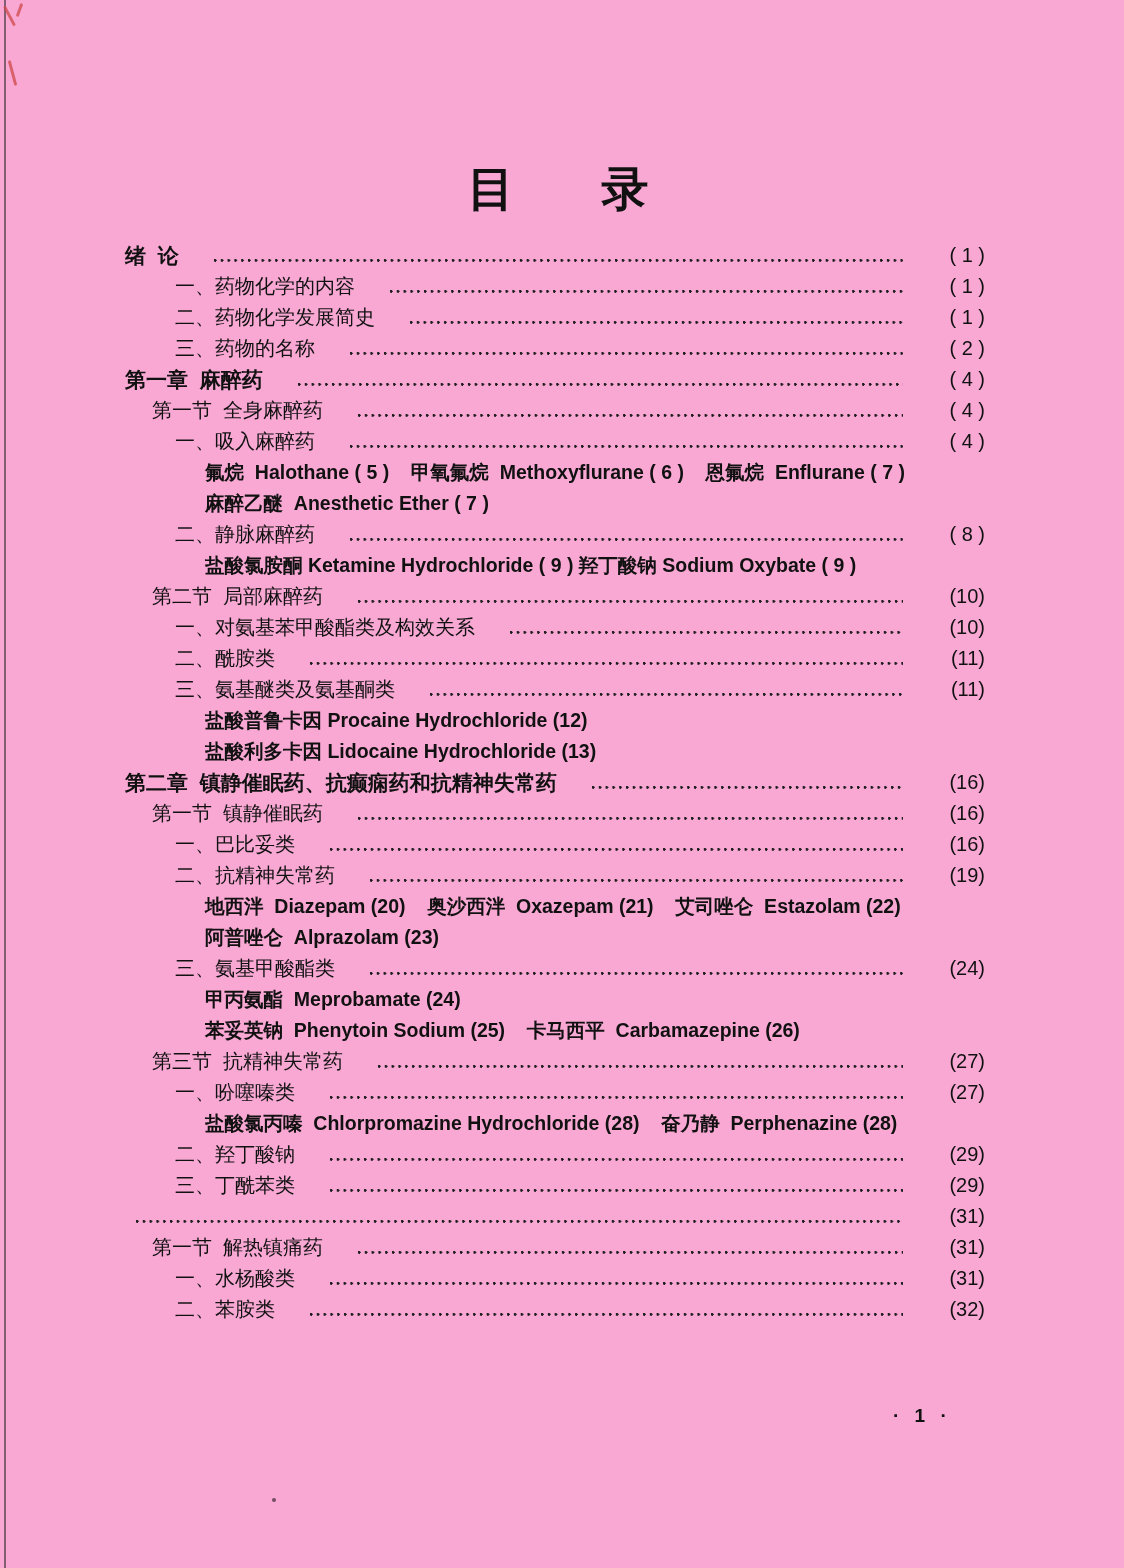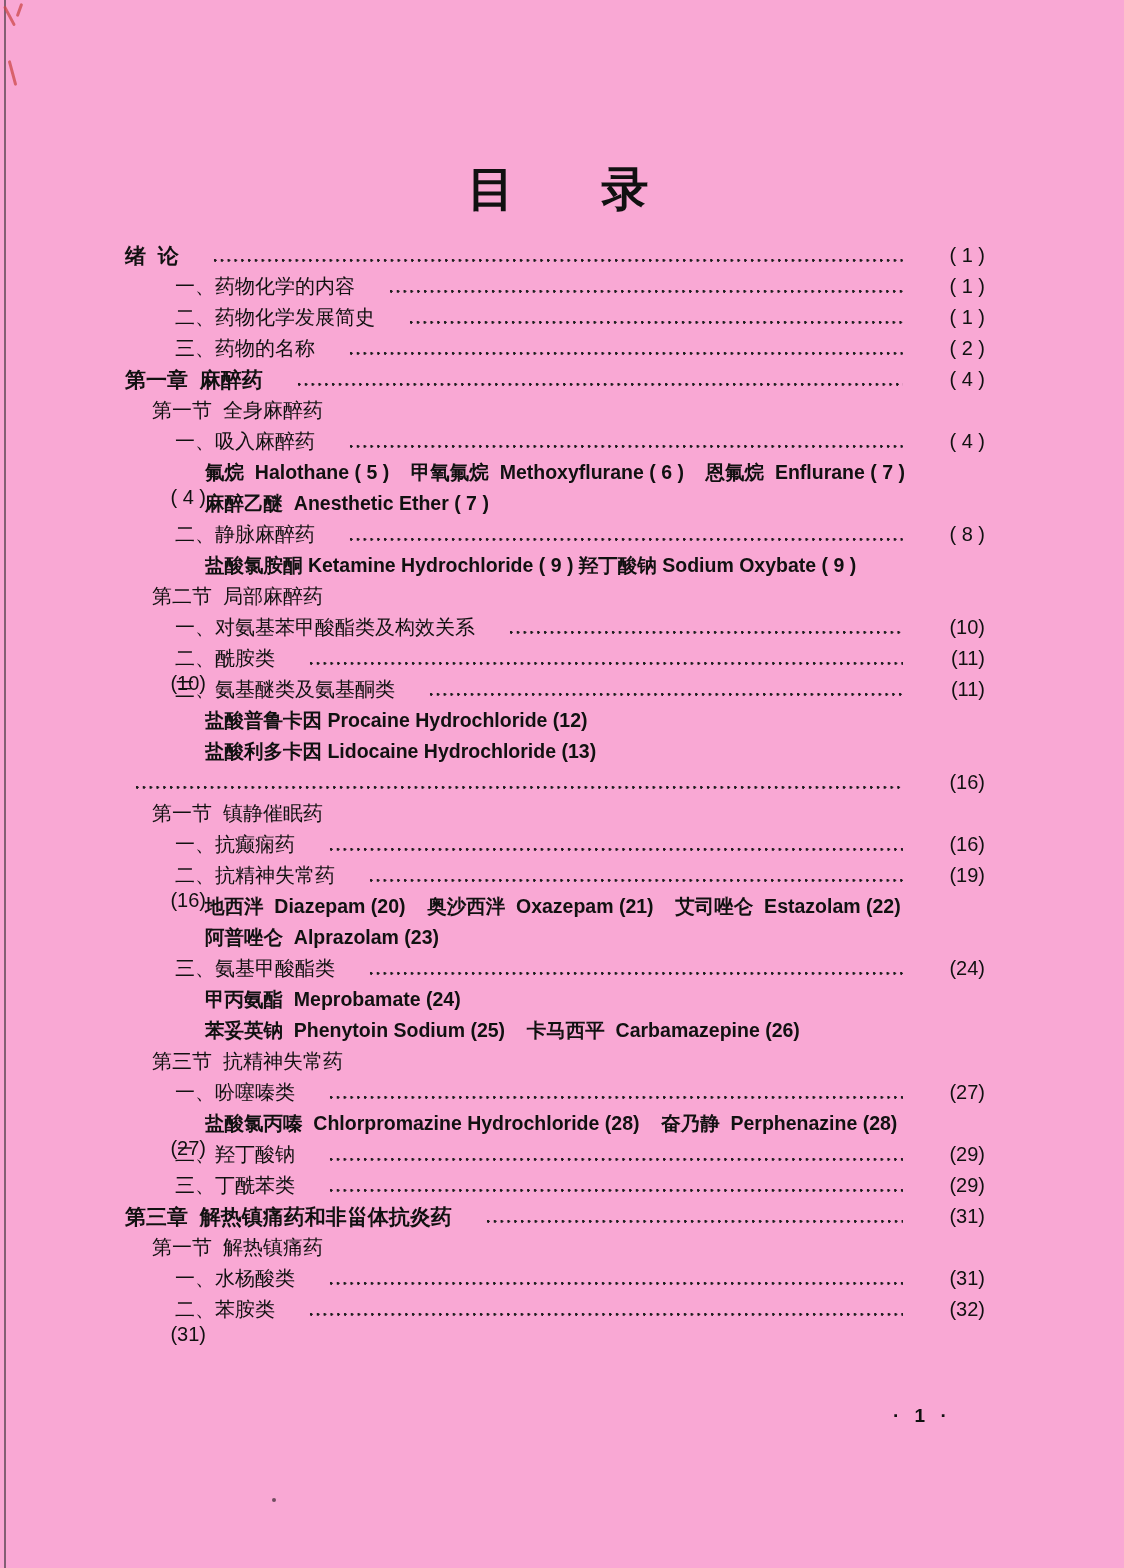--- a/index.html
+++ b/index.html
@@ -38,21 +38,21 @@
     position:absolute; top:240px; left:125px; width:860px;
   }
   .row {
     display:flex; align-items:flex-start;
     font-size:20px; line-height:31px; height:31px;
     white-space:pre;
     gap:24px;
   }
   .row .label { white-space:pre; flex:0 0 auto; }
   .lvl0 { font-weight:bold; font-size:21px; }
-  .lvl1 { padding-left:27px;flex-direction:column; }
+  .lvl1 { padding-left:27px; }
   .lvl2 { padding-left:50px; }
   .lvl3 { padding-left:80px; font-size:19.5px;font-weight:bold; }
   .leader {
     flex:1 1 auto; min-width:24px;
     align-self:flex-end; height:5px;
     margin:0 4px 8px 10px;
     background-image:radial-gradient(circle at 2.2px 2.4px, #1c1c1c 1.15px, rgba(0,0,0,0) 1.6px);
     background-size:6.8px 5px;
     background-repeat:repeat-x;
   }
@@ -90,35 +90,35 @@
       <div class="row lvl3"><span class="label">氟烷  Halothane ( 5 )    甲氧氟烷  Methoxyflurane ( 6 )    恩氟烷  Enflurane ( 7 )</span></div>
       <div class="row lvl3"><span class="label">麻醉乙醚  Anesthetic Ether ( 7 )</span></div>
       <div class="row lvl2"><span class="label">二、静脉麻醉药</span><span class="leader"></span><span class="page-num">( 8 )</span></div>
       <div class="row lvl3"><span class="label">盐酸氯胺酮 Ketamine Hydrochloride ( 9 ) 羟丁酸钠 Sodium Oxybate ( 9 )</span></div>
       <div class="row lvl1"><span class="label">第二节  局部麻醉药</span><span class="leader"></span><span class="page-num">(10)</span></div>
       <div class="row lvl2"><span class="label">一、对氨基苯甲酸酯类及构效关系</span><span class="leader"></span><span class="page-num">(10)</span></div>
       <div class="row lvl2"><span class="label">二、酰胺类</span><span class="leader"></span><span class="page-num">(11)</span></div>
       <div class="row lvl2"><span class="label">三、氨基醚类及氨基酮类</span><span class="leader"></span><span class="page-num">(11)</span></div>
       <div class="row lvl3"><span class="label">盐酸普鲁卡因 Procaine Hydrochloride (12)</span></div>
       <div class="row lvl3"><span class="label">盐酸利多卡因 Lidocaine Hydrochloride (13)</span></div>
-      <div class="row lvl0"><span class="leader"></span><span class="page-num">(16)</span></div>
+      <div class="row lvl0"><span class="label">第二章  镇静催眠药、抗癫痫药和抗精神失常药</span><span class="leader"></span><span class="page-num">(16)</span></div>
       <div class="row lvl1"><span class="label">第一节  镇静催眠药</span><span class="leader"></span><span class="page-num">(16)</span></div>
-      <div class="row lvl2"><span class="label">一、抗癫痫药</span><span class="leader"></span><span class="page-num">(16)</span></div>
+      <div class="row lvl2"><span class="label">一、巴比妥类</span><span class="leader"></span><span class="page-num">(16)</span></div>
       <div class="row lvl2"><span class="label">二、抗精神失常药</span><span class="leader"></span><span class="page-num">(19)</span></div>
       <div class="row lvl3"><span class="label">地西泮  Diazepam (20)    奥沙西泮  Oxazepam (21)    艾司唑仑  Estazolam (22)</span></div>
       <div class="row lvl3"><span class="label">阿普唑仑  Alprazolam (23)</span></div>
       <div class="row lvl2"><span class="label">三、氨基甲酸酯类</span><span class="leader"></span><span class="page-num">(24)</span></div>
       <div class="row lvl3"><span class="label">甲丙氨酯  Meprobamate (24)</span></div>
       <div class="row lvl3"><span class="label">苯妥英钠  Phenytoin Sodium (25)    卡马西平  Carbamazepine (26)</span></div>
       <div class="row lvl1"><span class="label">第三节  抗精神失常药</span><span class="leader"></span><span class="page-num">(27)</span></div>
       <div class="row lvl2"><span class="label">一、吩噻嗪类</span><span class="leader"></span><span class="page-num">(27)</span></div>
       <div class="row lvl3"><span class="label">盐酸氯丙嗪  Chlorpromazine Hydrochloride (28)    奋乃静  Perphenazine (28)</span></div>
       <div class="row lvl2"><span class="label">二、羟丁酸钠</span><span class="leader"></span><span class="page-num">(29)</span></div>
       <div class="row lvl2"><span class="label">三、丁酰苯类</span><span class="leader"></span><span class="page-num">(29)</span></div>
-      <div class="row lvl0"><span class="label">第三章  解热镇痛药和非甾体抗炎药</span><span class="leader"></span><span class="page-num">(31)</span></div>
+      <div class="row lvl0"><span class="leader"></span><span class="page-num">(31)</span></div>
       <div class="row lvl1"><span class="label">第一节  解热镇痛药</span><span class="leader"></span><span class="page-num">(31)</span></div>
       <div class="row lvl2"><span class="label">一、水杨酸类</span><span class="leader"></span><span class="page-num">(31)</span></div>
       <div class="row lvl2"><span class="label">二、苯胺类</span><span class="leader"></span><span class="page-num">(32)</span></div>
     </main>
 
   <div class="footer">· 1 ·</div>
   <div class="speck"></div>
 </div>
 
 </body></html>

